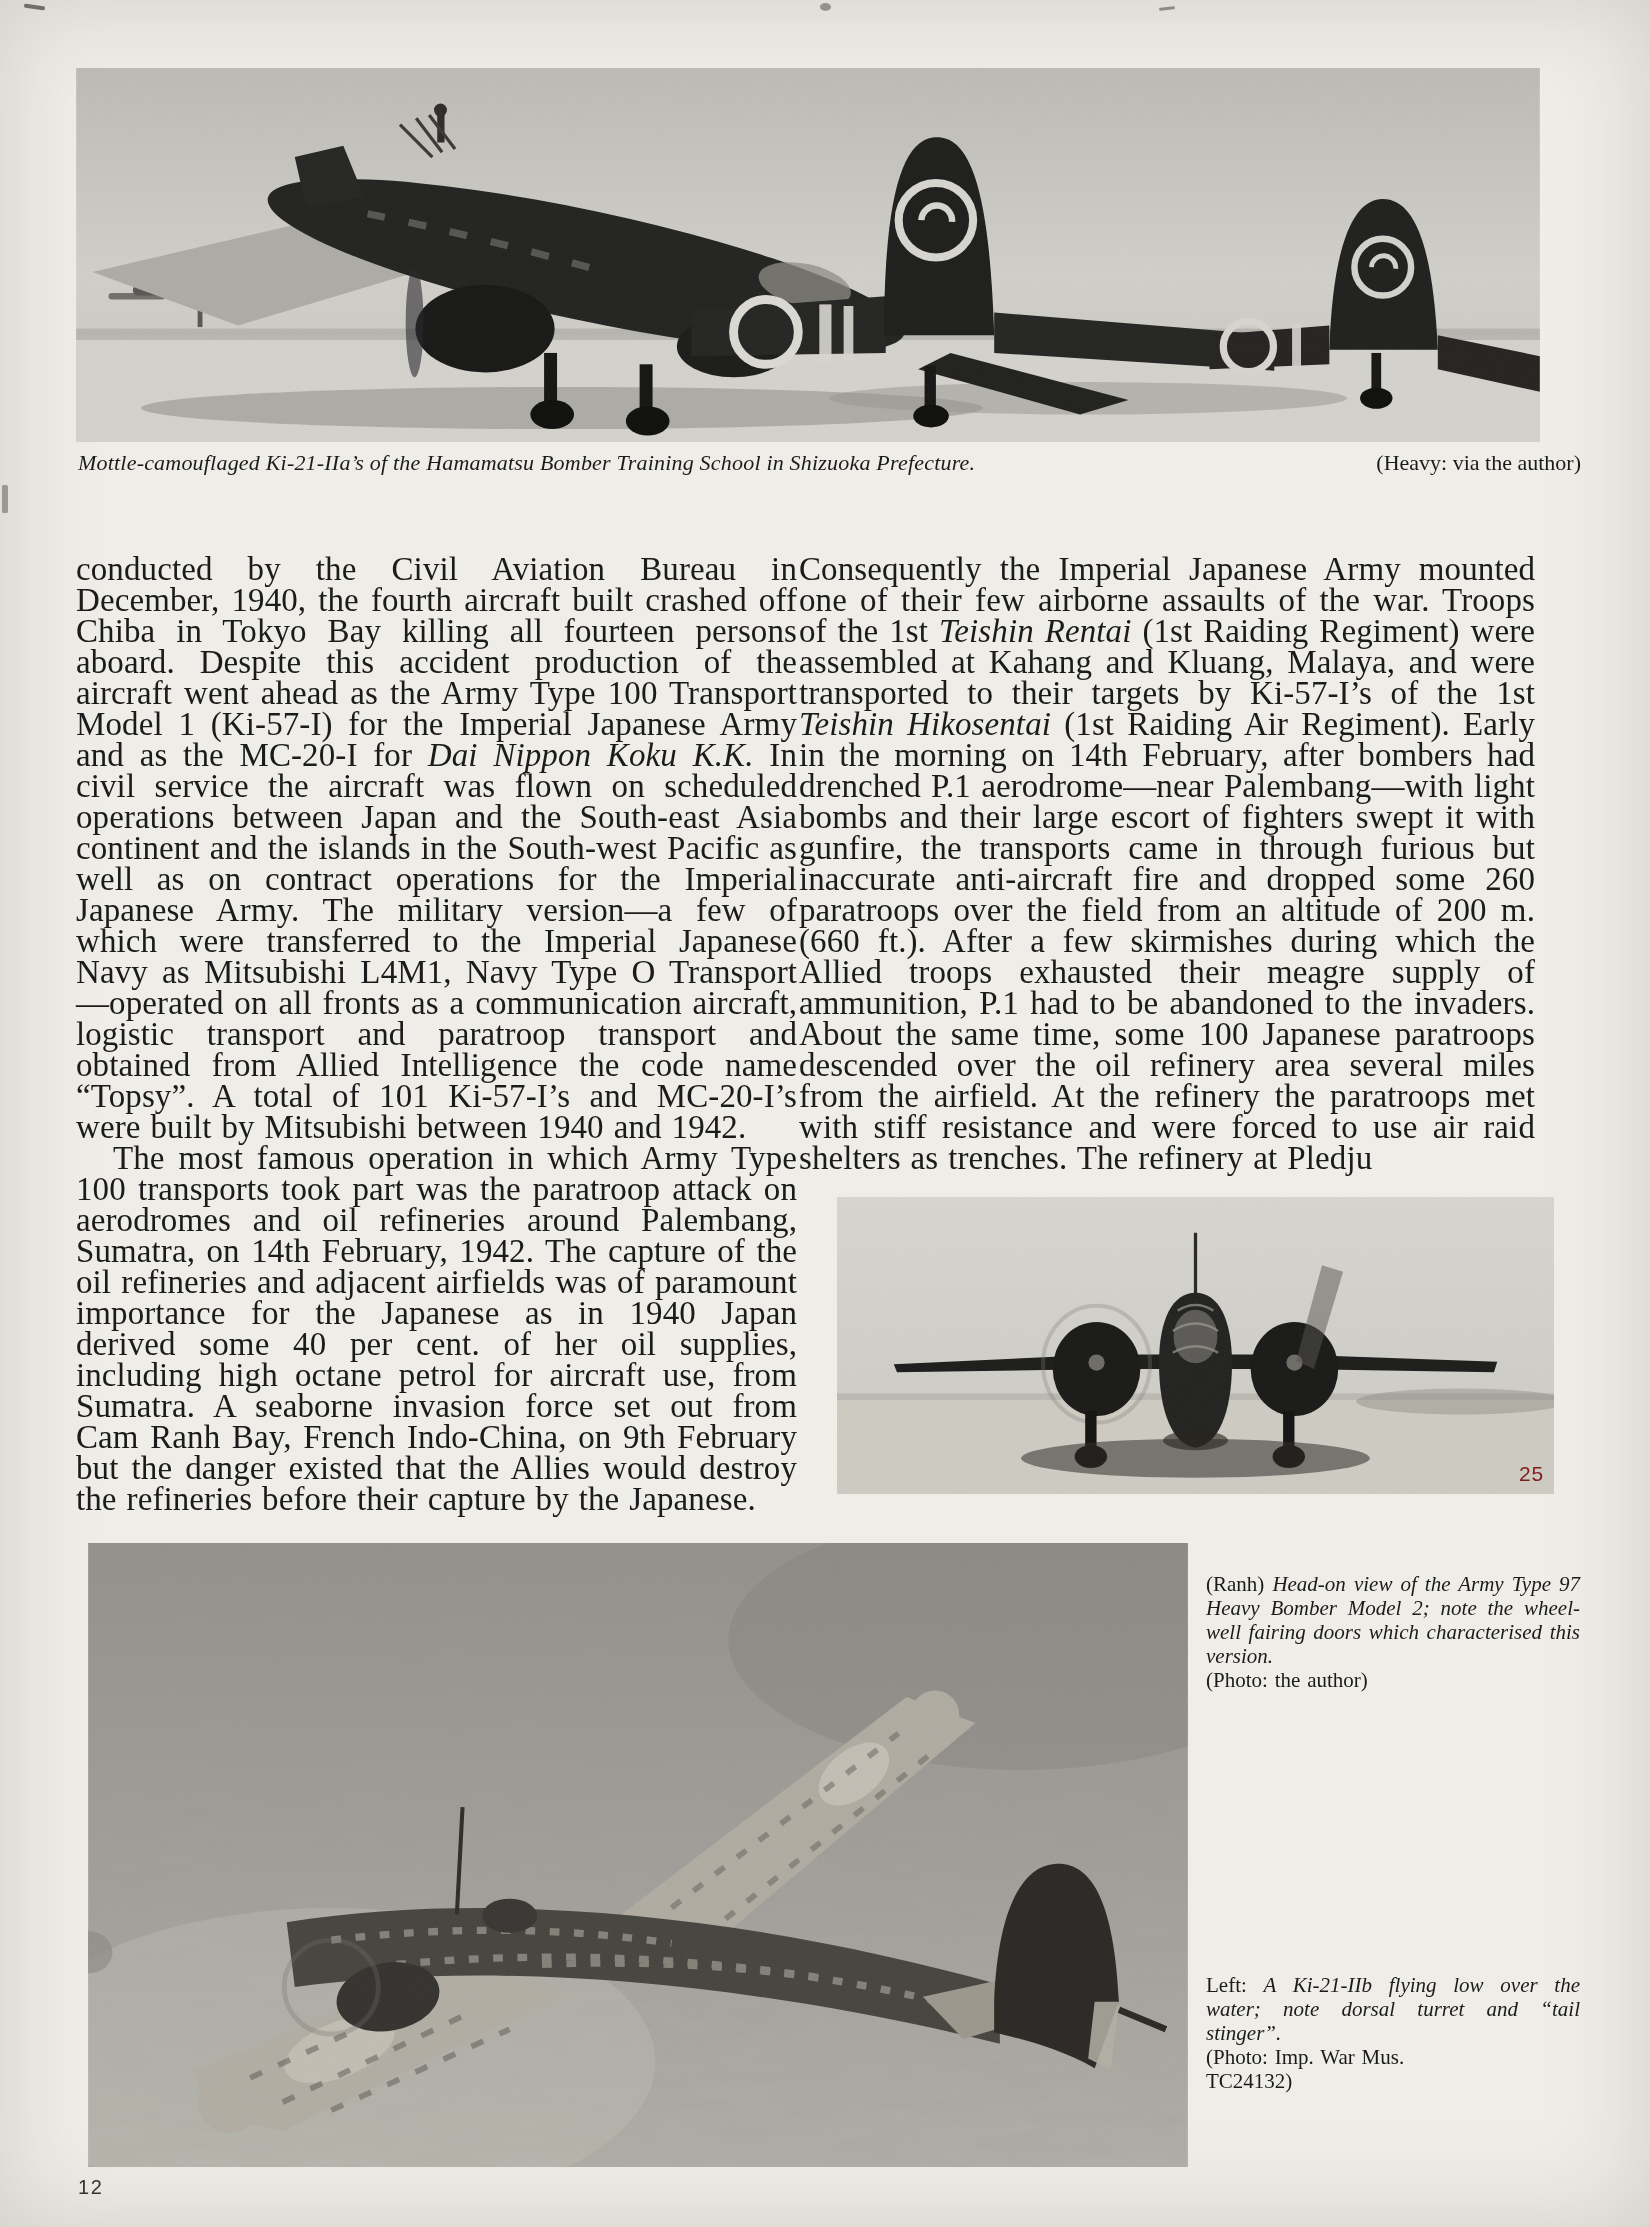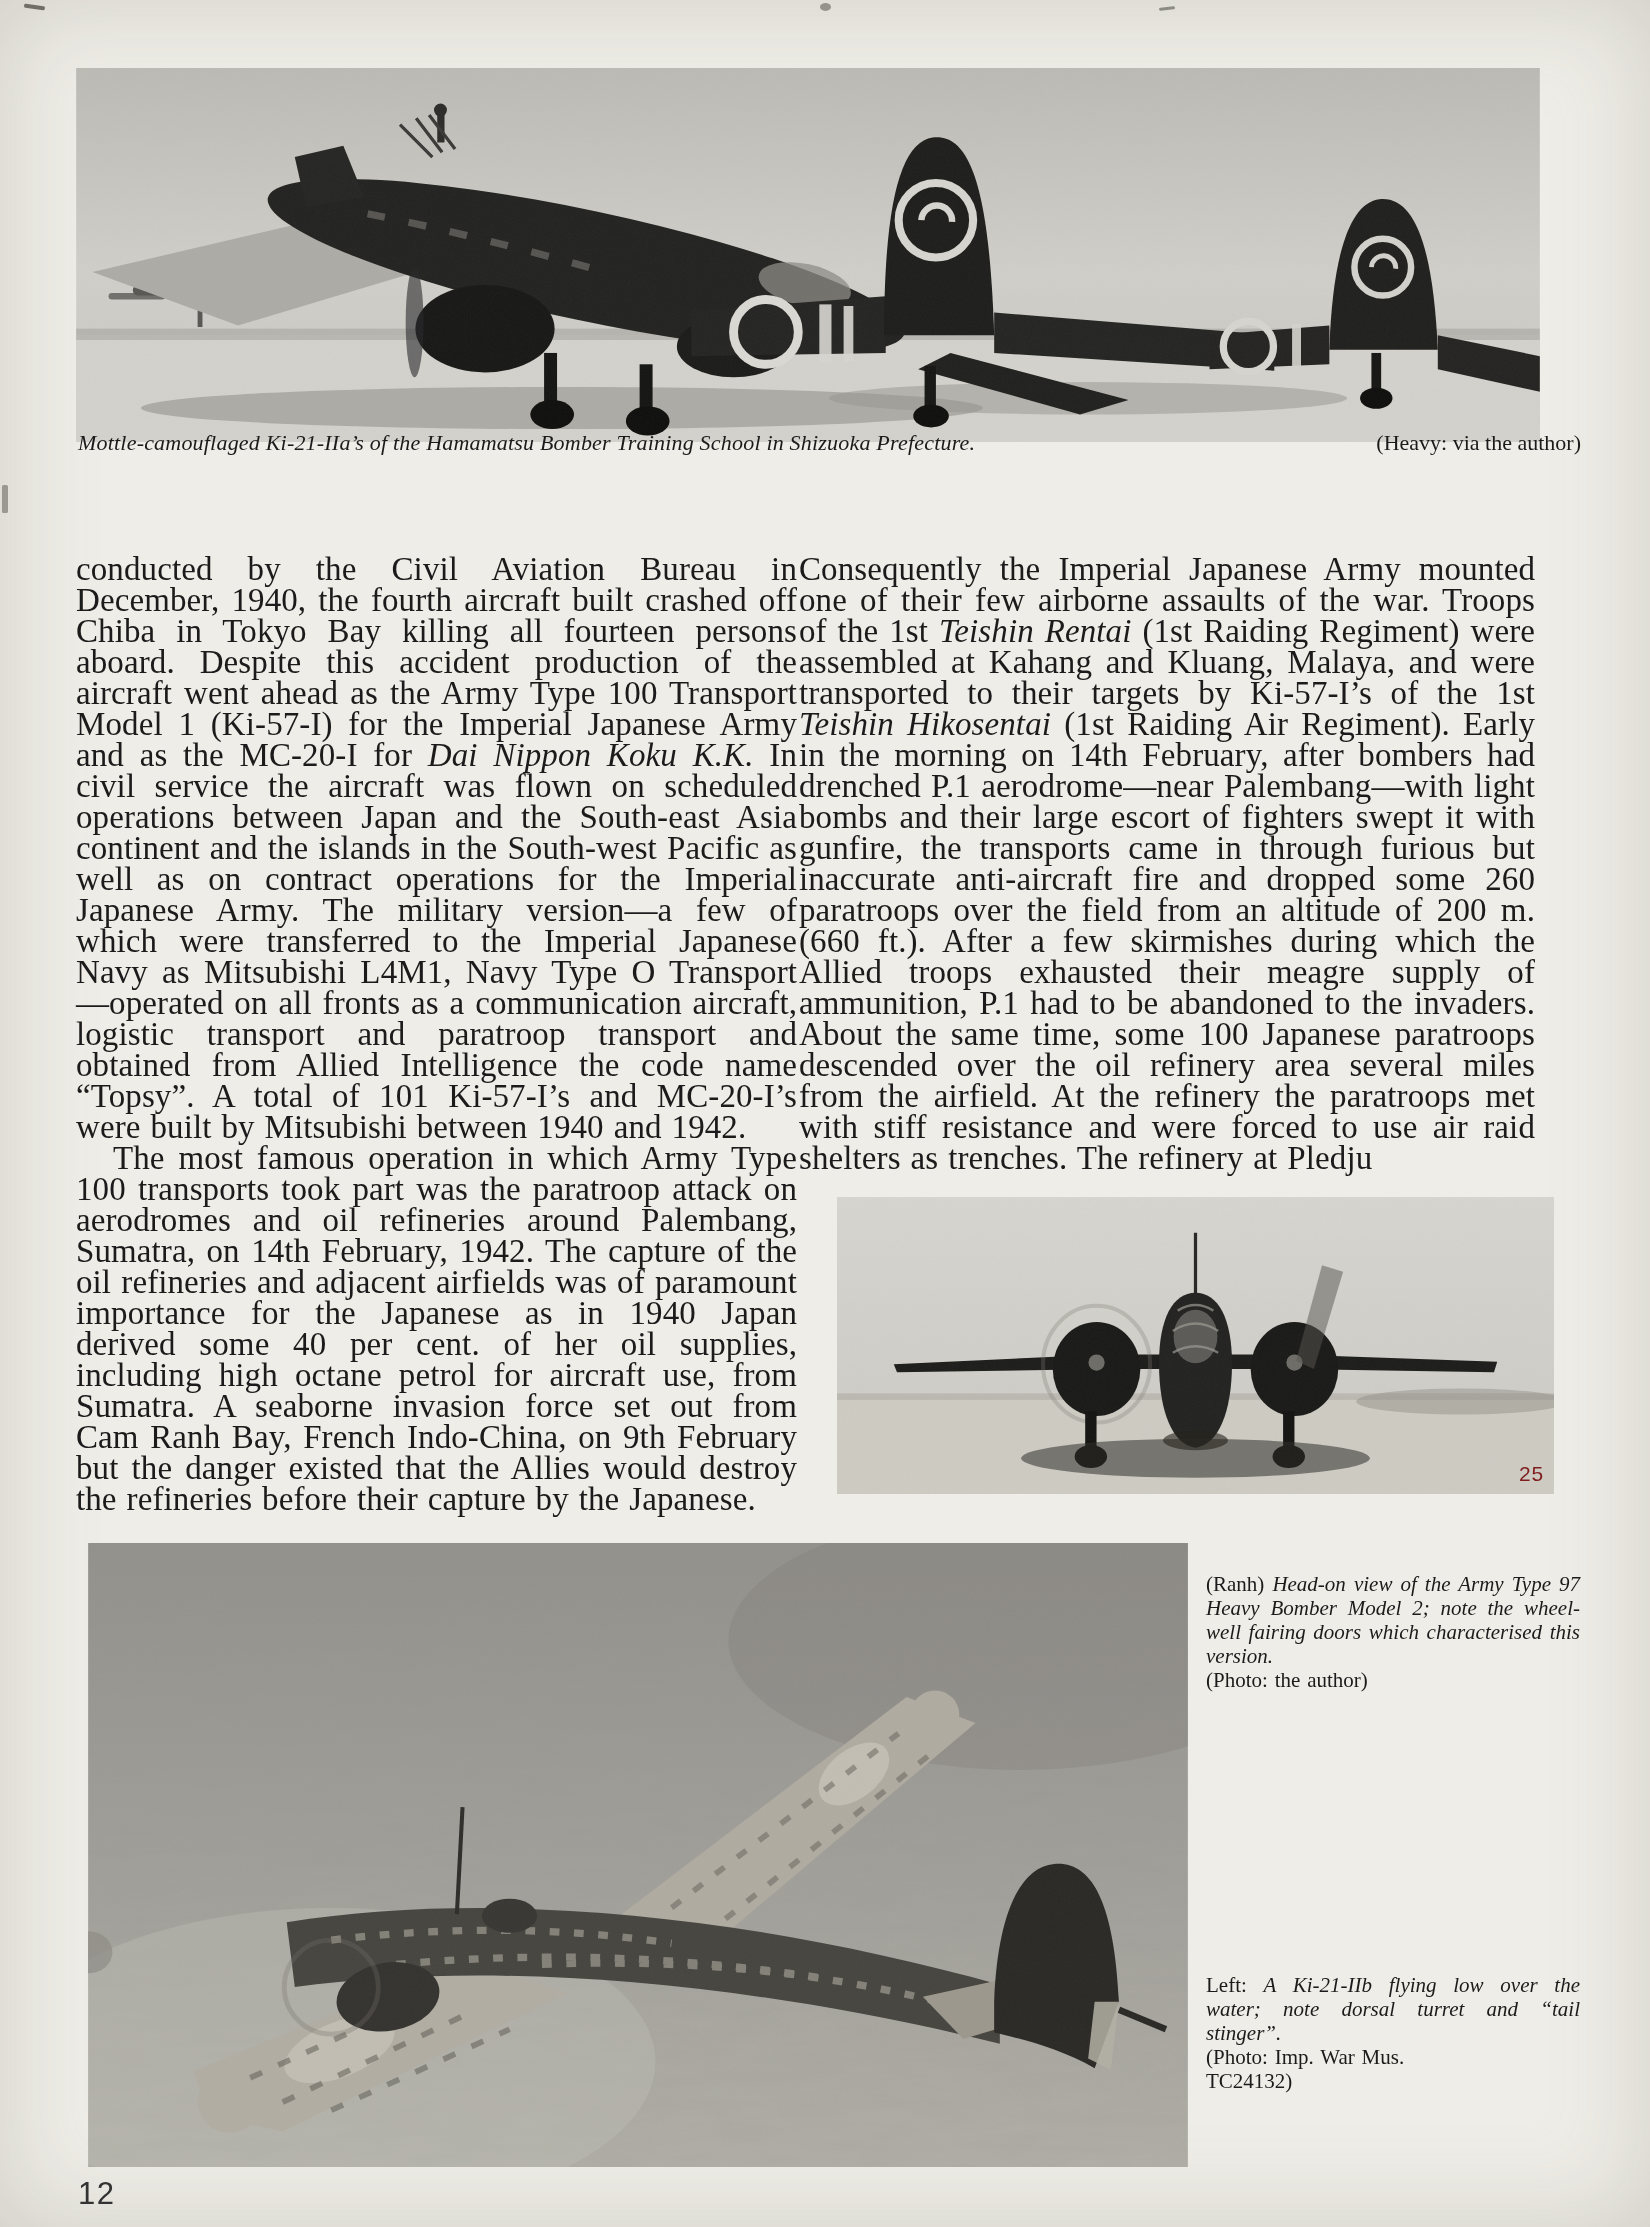--- a/index.html
+++ b/index.html
@@ -16,21 +16,21 @@
   #photo-top    { left:75px;  top:68px;   width:1466px; height:374px; }
   #photo-mid    { left:837px; top:1197px; width:717px;  height:297px; }
   #photo-bottom { left:88px; top:1543px; width:1100px; height:624px; }
   .photo-corner-number {
     position:absolute; left:1519px; top:1462px;
     font-family:"Liberation Sans", sans-serif;
     font-size:21px; color:#7f1d1d; letter-spacing:0.8px;
   }
   
   .caption-top {
-    position:absolute; left:78px; top:429px; width:1503px;
+    position:absolute; left:78px; top:449px; width:1503px;
     display:flex; justify-content:space-between; align-items:baseline;
     font-size:22px; line-height:27.6px;
   }
   .caption-top .desc { font-style:italic; letter-spacing:0.2px; }
   .caption-top .credit { font-style:normal; white-space:nowrap; padding-left:32px; }
   
   .column { position:absolute; top:554px; }
   #col-left  { left:76px;  width:721px; }
   #col-right { left:799px; width:736px; }
   .column p {
@@ -48,21 +48,21 @@
   }
   #caption-mid    { left:1206px; top:1551px; }
   #caption-bottom { left:1206px; top:1952px; }
   .caption-side .lead { font-style:normal; }
   .caption-side i { font-style:italic; }
   .caption-side .credit { display:block; font-style:normal; }
   
   .page-number {
     position:absolute; left:78px; top:2176px;
     font-family:"Liberation Sans", sans-serif;
-    font-size:31px; color:#333; letter-spacing:1.6px;
+    font-size:20px; color:#333; letter-spacing:1.6px;
   }
   
   .speck { position:absolute; background:#55524c; border-radius:1.6px; }
   .speck.s1 { left:24px; top:4.9px; width:21px; height:4px; transform:rotate(8deg); opacity:.8;}
   .speck.s2 { left:820px; top:3.2px; width:11.3px; height:8px; opacity:.55; border-radius:50%;}
   .speck.s3 { left:1159px; top:6.5px; width:16px; height:3.2px; opacity:.6; transform:rotate(-6deg);}
   .speck.s4 { left:1.6px; top:485px; width:6.5px; height:27.6px; opacity:.5;}
 </style>
 </head>
 <body>

